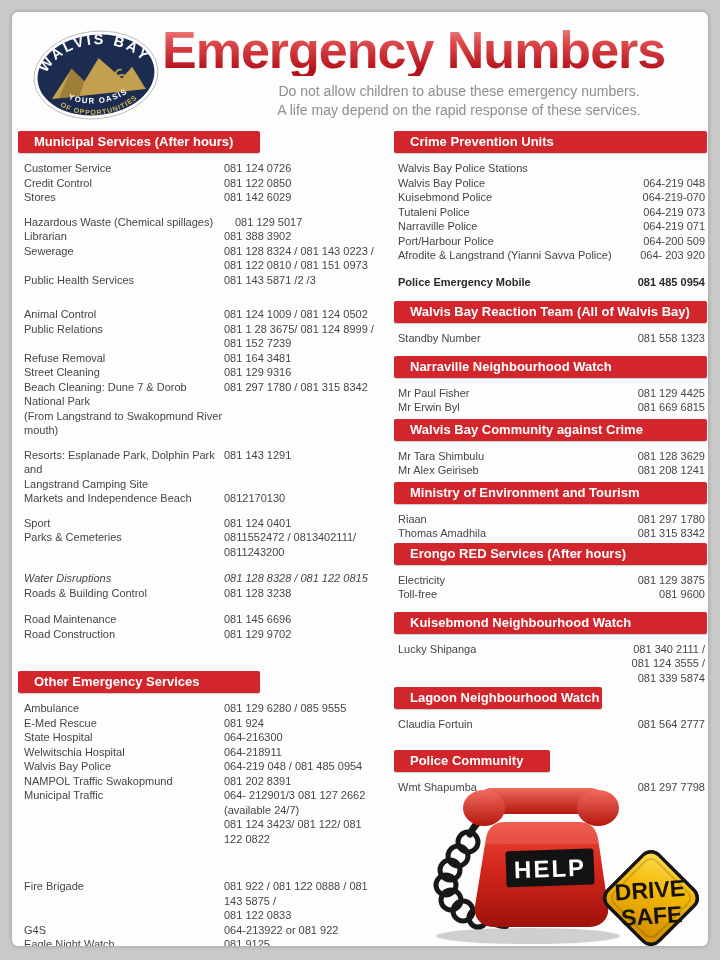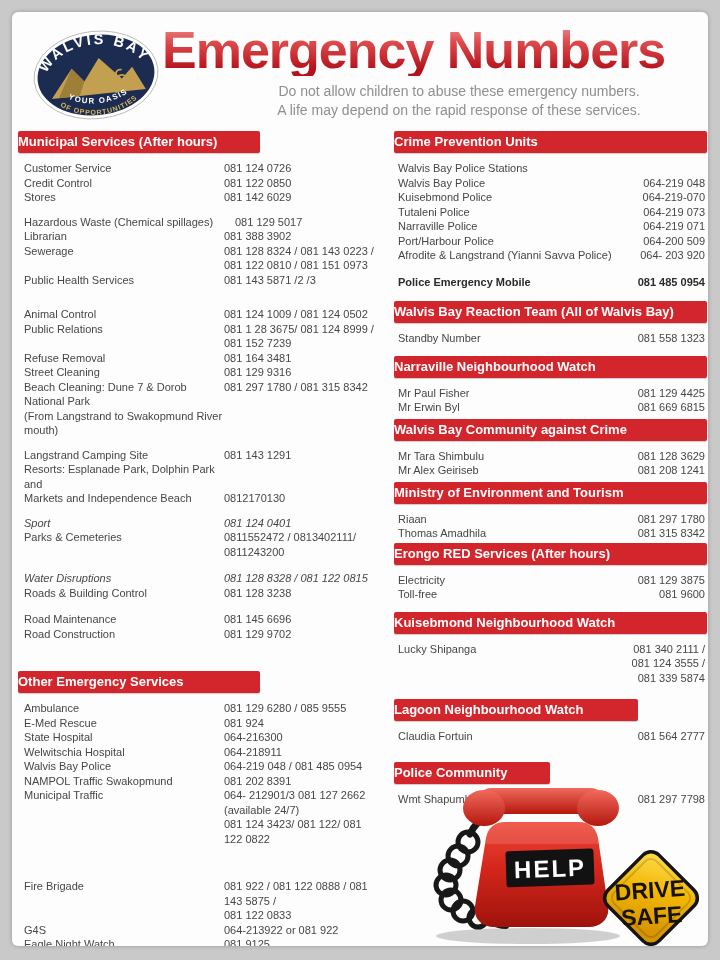--- a/index.html
+++ b/index.html
@@ -27,21 +27,21 @@
   @supports not ((-webkit-background-clip:text) or (background-clip:text)){
     .title{color:#c3161c;background:none;}
   }
   .subtitle{margin-top:6px;margin-left:54px;text-align:center;color:#8f8f8f;font-size:14px;line-height:19px;}
   
   .col{position:absolute;font-size:11px;color:#464646;line-height:14.5px;}
   .col-left{left:6px;top:119px;width:358px;}
   .col-right{left:382px;top:119px;width:313px;}
   .bar{
     height:22px;background:#d2262c;border-radius:2px;color:#fff;
-    font-weight:bold;font-size:13px;line-height:22px;padding-left:0;
+    font-weight:bold;font-size:13px;line-height:22px;padding-left:16px;
     box-sizing:border-box;width:100%;
     box-shadow:0 1px 1px rgba(0,0,0,.2);
     white-space:nowrap;overflow:hidden;
   }
   .col-left .bar{width:242px;}
   .bar + .row{margin-top:8px;}
   .row{display:flex;align-items:flex-start;}
   .row.bold{font-weight:bold;color:#2a2a2a;}
   .col-left .labels{width:206px;flex:none;padding-left:6px;box-sizing:border-box;}
   .col-left .nums{flex:1;}
@@ -186,36 +186,36 @@
         <div class="labels">
           <div>Beach Cleaning: Dune 7 &amp; Dorob National Park</div>
           <div>(From Langstrand to Swakopmund River mouth)</div>
         </div>
         <div class="nums">
           <div>081 297 1780 / 081 315 8342</div>
         </div>
       </div>
       <div class="row" style="margin-top: 10px;">
         <div class="labels">
+          <div>Resorts: Esplanade Park, Dolphin Park and</div>
           <div>Langstrand Camping Site</div>
-          <div>Resorts: Esplanade Park, Dolphin Park and</div>
         </div>
         <div class="nums">
           <div>081 143 1291</div>
         </div>
       </div>
       <div class="row">
         <div class="labels">
           <div>Markets and Independence Beach</div>
         </div>
         <div class="nums">
           <div>0812170130</div>
         </div>
       </div>
-      <div class="row" style="margin-top: 10px; font-style: italic;">
+      <div class="row" style="margin-top: 10px;">
         <div class="labels">
           <div>Sport</div>
         </div>
         <div class="nums">
           <div>081 124 0401</div>
         </div>
       </div>
       <div class="row">
         <div class="labels">
           <div>Parks &amp; Cemeteries</div>
@@ -495,21 +495,21 @@
       <div class="row">
         <div class="labels">
           <div>Lucky Shipanga</div>
         </div>
         <div class="nums">
           <div>081 340 2111 /</div>
           <div>081 124 3555 /</div>
           <div>081 339 5874</div>
         </div>
       </div>
-      <div class="bar" style="margin-top: 14px; width: 244px;"><span>Lagoon Neighbourhood Watch</span></div>
+      <div class="bar" style="margin-top: 2px; width: 208px;"><span>Lagoon Neighbourhood Watch</span></div>
       <div class="row">
         <div class="labels">
           <div>Claudia Fortuin</div>
         </div>
         <div class="nums">
           <div>081 564 2777</div>
         </div>
       </div>
       <div class="bar" style="margin-top: 18px; width: 156px;"><span>Police Community</span></div>
       <div class="row">

